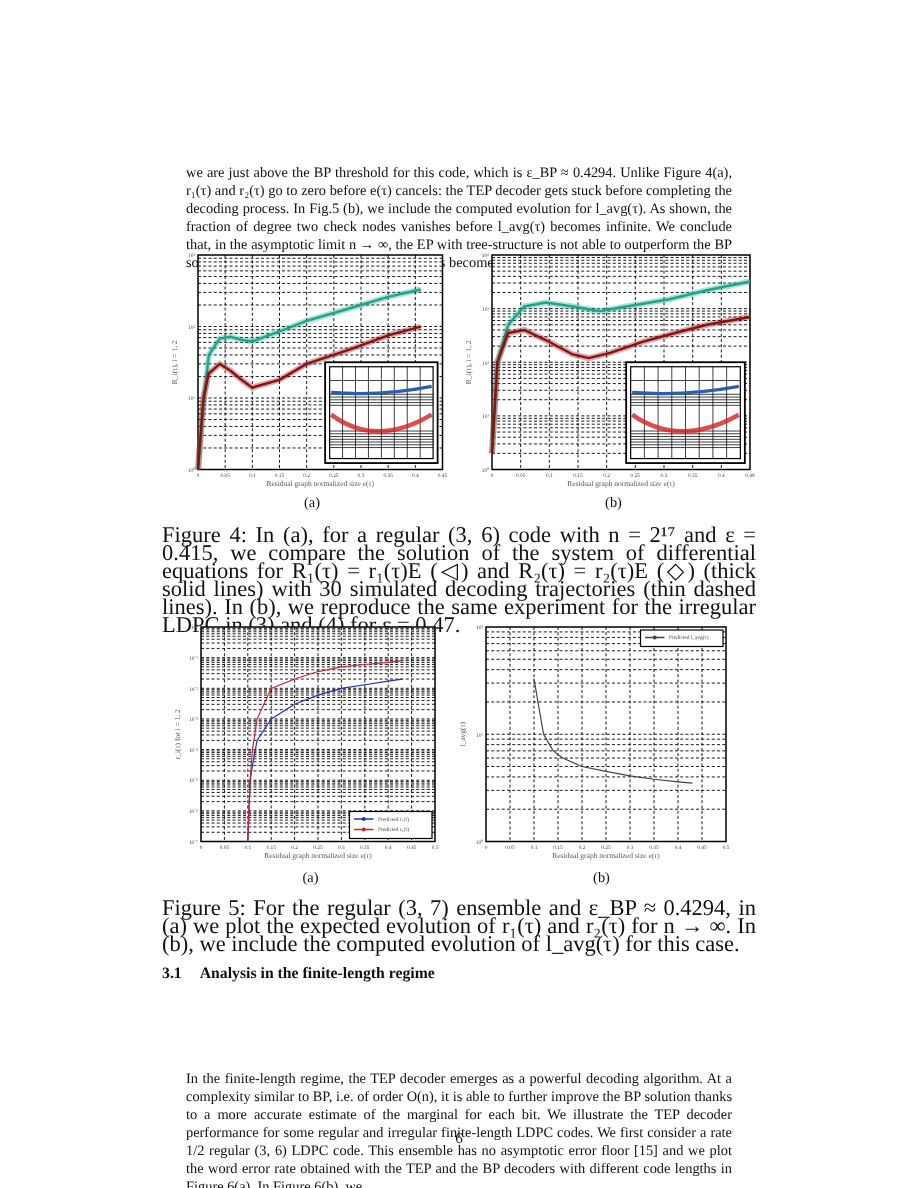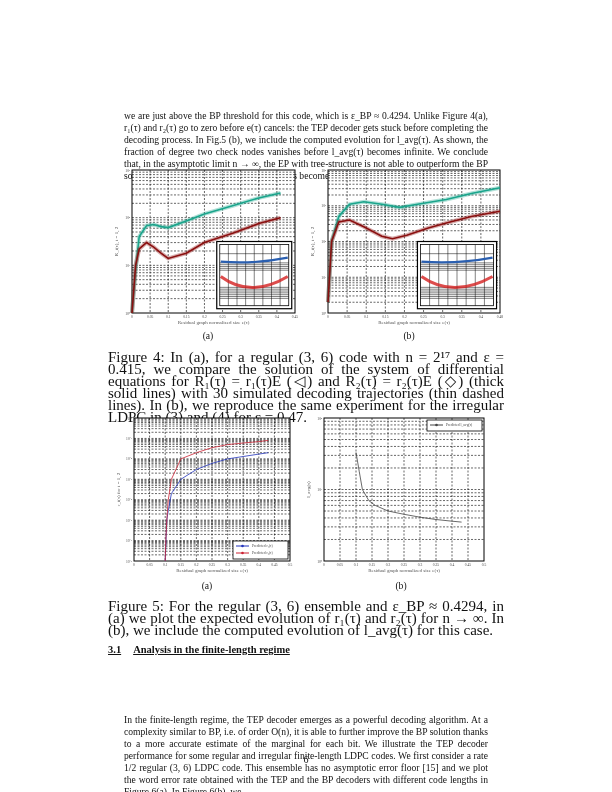--- a/index.html
+++ b/index.html
@@ -2,21 +2,21 @@
 <html><head>
 <meta charset="utf-8">
 <style>
   html, body { margin:0; padding:0; background:#fff; }
   body { width:612px; height:792px; position:relative; overflow:hidden;
          font-family:"Liberation Serif", "DejaVu Serif", serif; color:#111; }
   .para { position:absolute; left:108px; width:396px; font-size:9.6px; line-height:12px; text-align:justify; }
   .para p { margin:16px; }
   .caption { position:absolute; left:108px; width:396px; font-size:15px; line-height:12px; text-align:justify; }
   .sublabel { position:absolute; font-size:9.6px; text-align:center; width:40px; }
-  .section { position:absolute; left:108px; top:644px; font-size:10.5px; font-weight:bold;text-decoration:underline; }
+  .section { position:absolute; left:108px; top:644px; font-size:10.5px; font-weight:bold; }
   .section .num { margin-right:12px; }
   .pagenum { position:absolute; left:0; width:612px; top:754px; text-align:center; font-size:10px; }
   .fig { position:absolute; }
   .fig svg { display:block; }
   .axlabel { font-family:"Liberation Serif", serif; font-size:5px; fill:#555; }
   .tick { font-family:"Liberation Serif", serif; font-size:3.6px; fill:#444; }
 </style>
 </head>
 <body>
 
@@ -377,21 +377,21 @@
           <text x="144" y="14.3" class="tick">Predicted l_avg(τ)</text>
         </g>
       </g>
       <text x="102" y="160" text-anchor="middle" class="axlabel">Residual graph normalized size e(τ)</text>
       <text x="0" y="0" text-anchor="middle" class="axlabel" transform="translate(8,77.5) rotate(-90)">l_avg(τ)</text>
     </svg>
 </div>
 <div class="sublabel" style="left:187px; top:580px;">(a)</div>
 <div class="sublabel" style="left:381px; top:580px;">(b)</div>
 
-<div class="caption" style="top:600px;">Figure 5: For the regular (3, 6) ensemble and ε_BP ≈ 0.4294, in (a) we plot the expected evolution of r₁(τ) and r₂(τ) for n → ∞. In (b), we include the computed evolution of l_avg(τ) for this case.</div>
+<div class="caption" style="top:600px;">Figure 5: For the regular (3, 7) ensemble and ε_BP ≈ 0.4294, in (a) we plot the expected evolution of r₁(τ) and r₂(τ) for n → ∞. In (b), we include the computed evolution of l_avg(τ) for this case.</div>
 
 <div class="section">
   <span class="num">3.1</span><span>Analysis in the finite-length regime</span>
 </div>
 
 <div class="para" style="top:698px;">
   <p>In the finite-length regime, the TEP decoder emerges as a powerful decoding algorithm. At a complexity similar to BP, i.e. of order O(n), it is able to further improve the BP solution thanks to a more accurate estimate of the marginal for each bit. We illustrate the TEP decoder performance for some regular and irregular finite-length LDPC codes. We first consider a rate 1/2 regular (3, 6) LDPC code. This ensemble has no asymptotic error floor [15] and we plot the word error rate obtained with the TEP and the BP decoders with different code lengths in Figure 6(a). In Figure 6(b), we</p>
 </div>
 
 <div class="pagenum">6</div>

